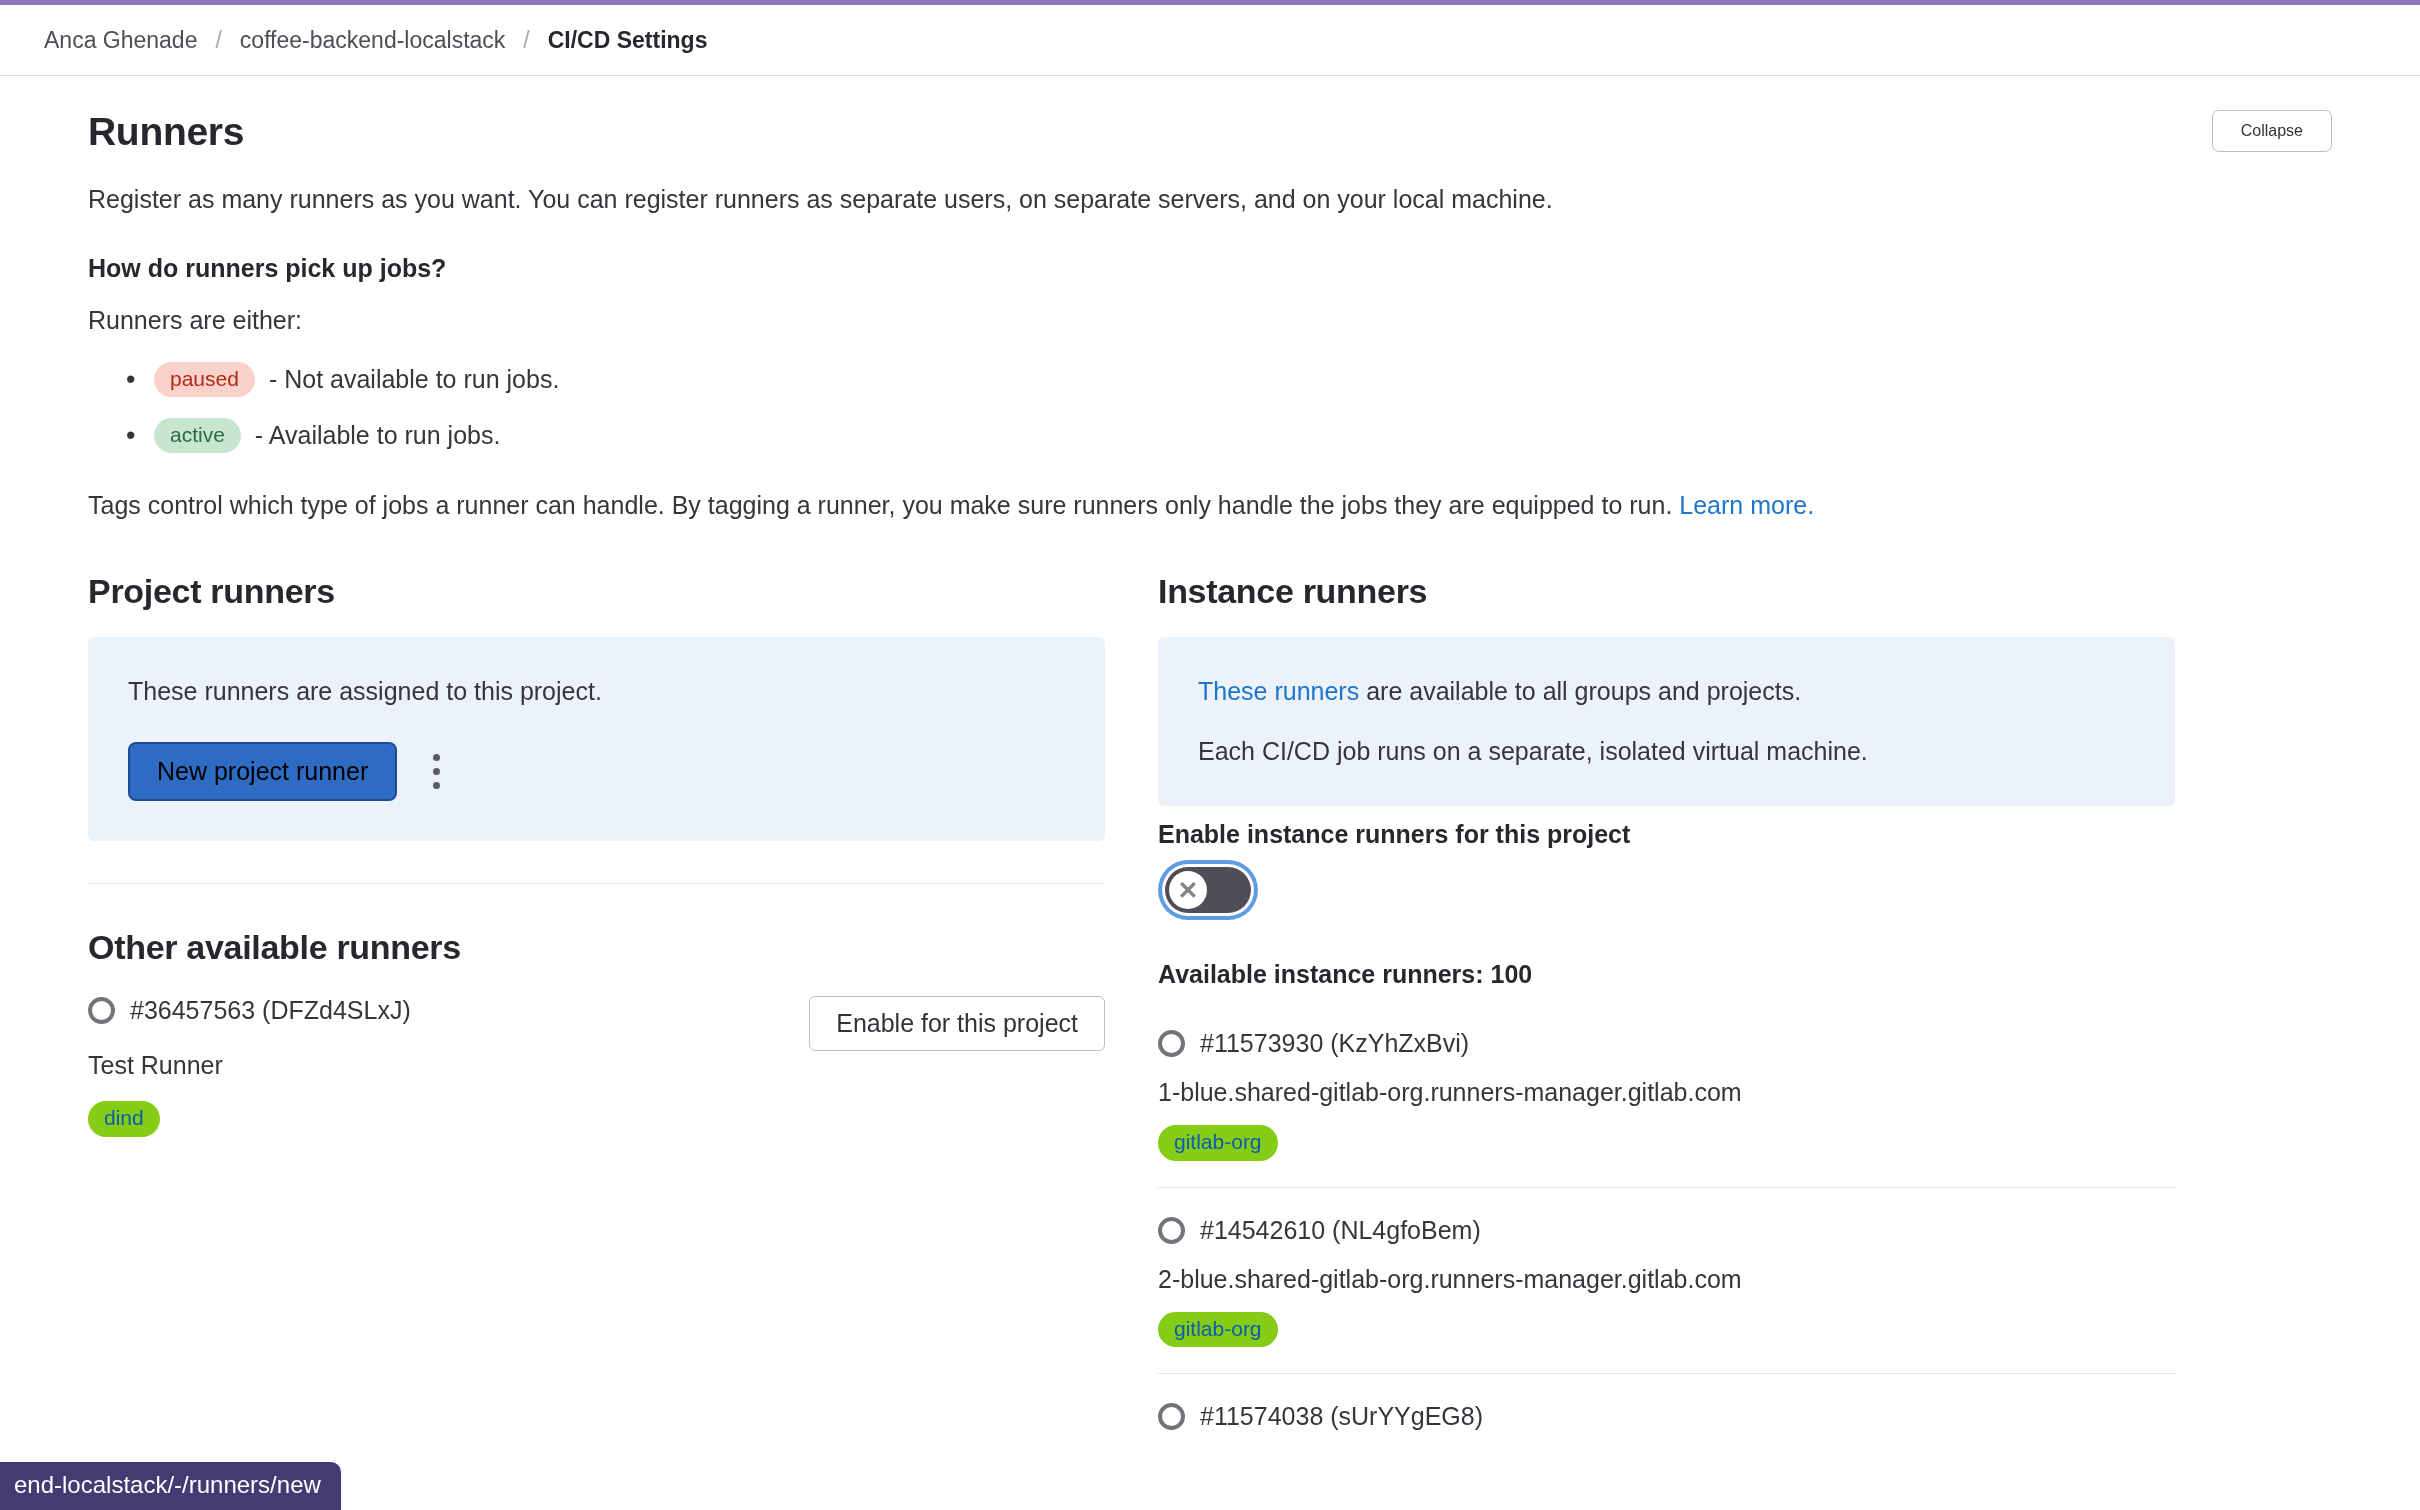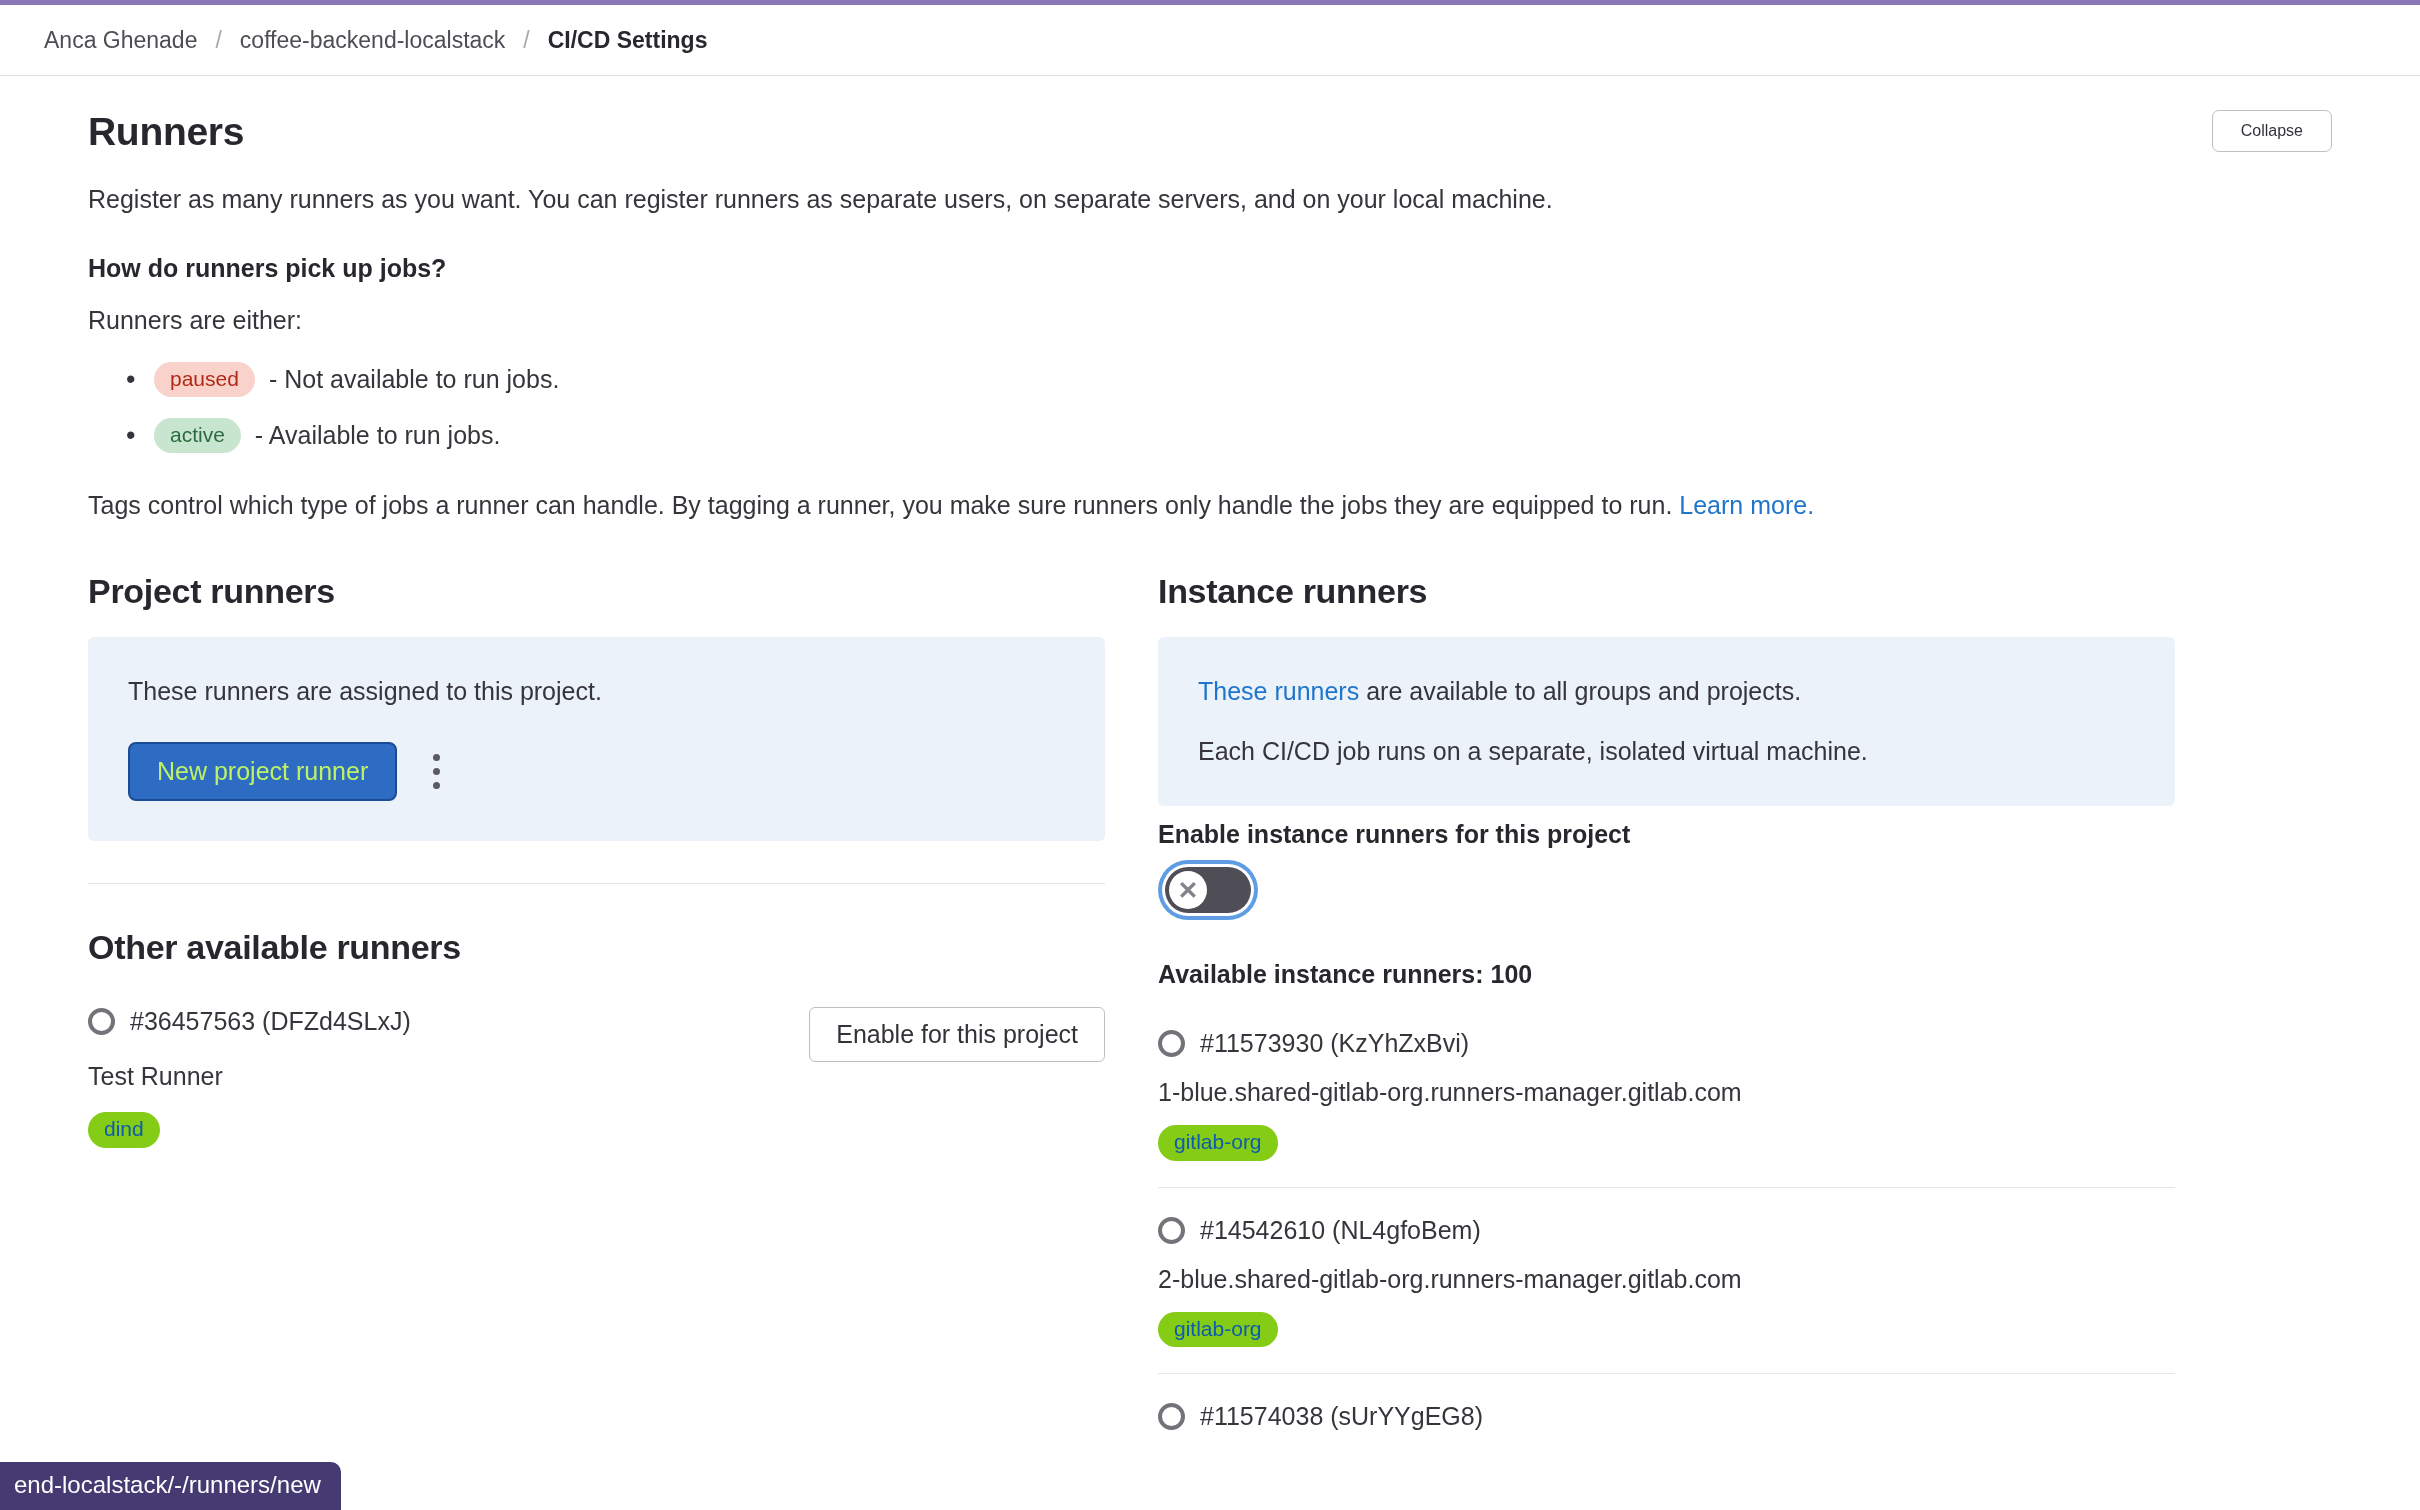--- a/index.html
+++ b/index.html
@@ -67,33 +67,33 @@
 
   .panel {
     background: #ebf2fa; border-radius: 6px;
     padding: 40px 40px; font-size: 25px; color: #36353b;
   }
   .panel p + p { margin-top: 31px; }
 
   .panel-actions { display: flex; align-items: center; margin-top: 36px; }
   .btn-primary {
     background: #2d6cc2; border: 2px solid #1c4b96; border-radius: 8px;
-    color: #bef264; font-size: 25px; padding: 13px 27px;
+    color: #000000; font-size: 25px; padding: 13px 27px;
   }
   .kebab-btn {
     background: transparent; border: none; margin-left: 26px;
     display: flex; flex-direction: column; gap: 7px; padding: 10px;
   }
   .kebab-btn span { width: 7px; height: 7px; border-radius: 50%; background: #5b5a62; }
 
   .section-divider { border: none; border-top: 1px solid #e3e3e6; margin: 42px 0 0 0; }
 
   .other-title { margin-top: 44px !important; }
 
-  .runner-row { display: flex; justify-content: space-between; align-items: flex-start; margin-top: 40px; }
+  .runner-row { display: flex; justify-content: space-between; align-items: flex-start; margin-top: 29px; }
   .runner-id-line { display: flex; align-items: center; gap: 15px; font-size: 25px; color: #36353b; }
   .circle-icon {
     width: 27px; height: 27px; border-radius: 50%;
     border: 4px solid #747379; background: #fff; flex: 0 0 auto;
   }
   .runner-name { margin-top: 26px; font-size: 25px; color: #36353b; }
   .runner-tags { margin-top: 21px; }
   .btn-enable { padding: 12px 26px; font-size: 25px; border-radius: 6px; }
 
   

